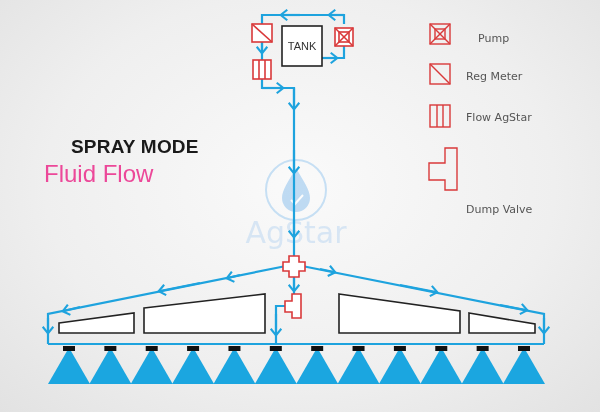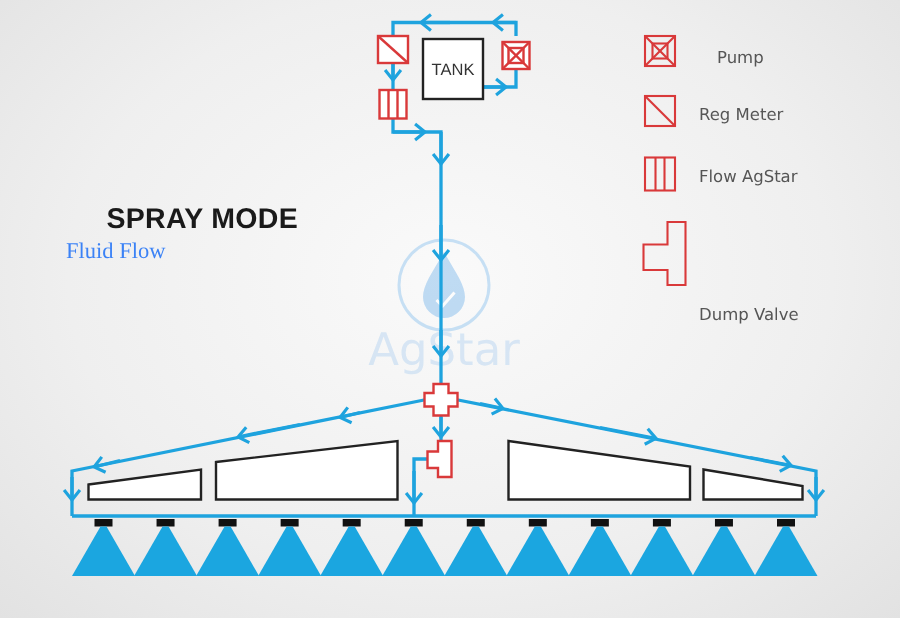--- a/index.html
+++ b/index.html
@@ -10,22 +10,22 @@
       position: relative;
     }
     #diagram { position: absolute; left: 0; top: 0; width: 600px; height: 412px; }
     .title-main {
       position: absolute; left: 23px; top: 136px;
       font-family: "Liberation Sans", sans-serif;
       font-weight: bold; font-size: 19px; color: #1a1a1a; letter-spacing: 0.2px; margin-left: 48px;
     }
     .title-sub {
       position: absolute; left: 44px; top: 160px;
-      font-family: Liberation Serif, serif;
-      font-size: 15px; color: #3b82f6;
+      font-family: Liberation Sans, sans-serif;
+      font-size: 24px; color: #ec4899;
     }
     .legend-label {
       position: absolute; left: 466px;
       font-family: "DejaVu Sans", sans-serif;
       font-size: 11px; color: #555;
     }
     .tank-label {
       font-family: "Liberation Sans", sans-serif; font-size: 11px; fill: #333;
     }
     .wm-text {

